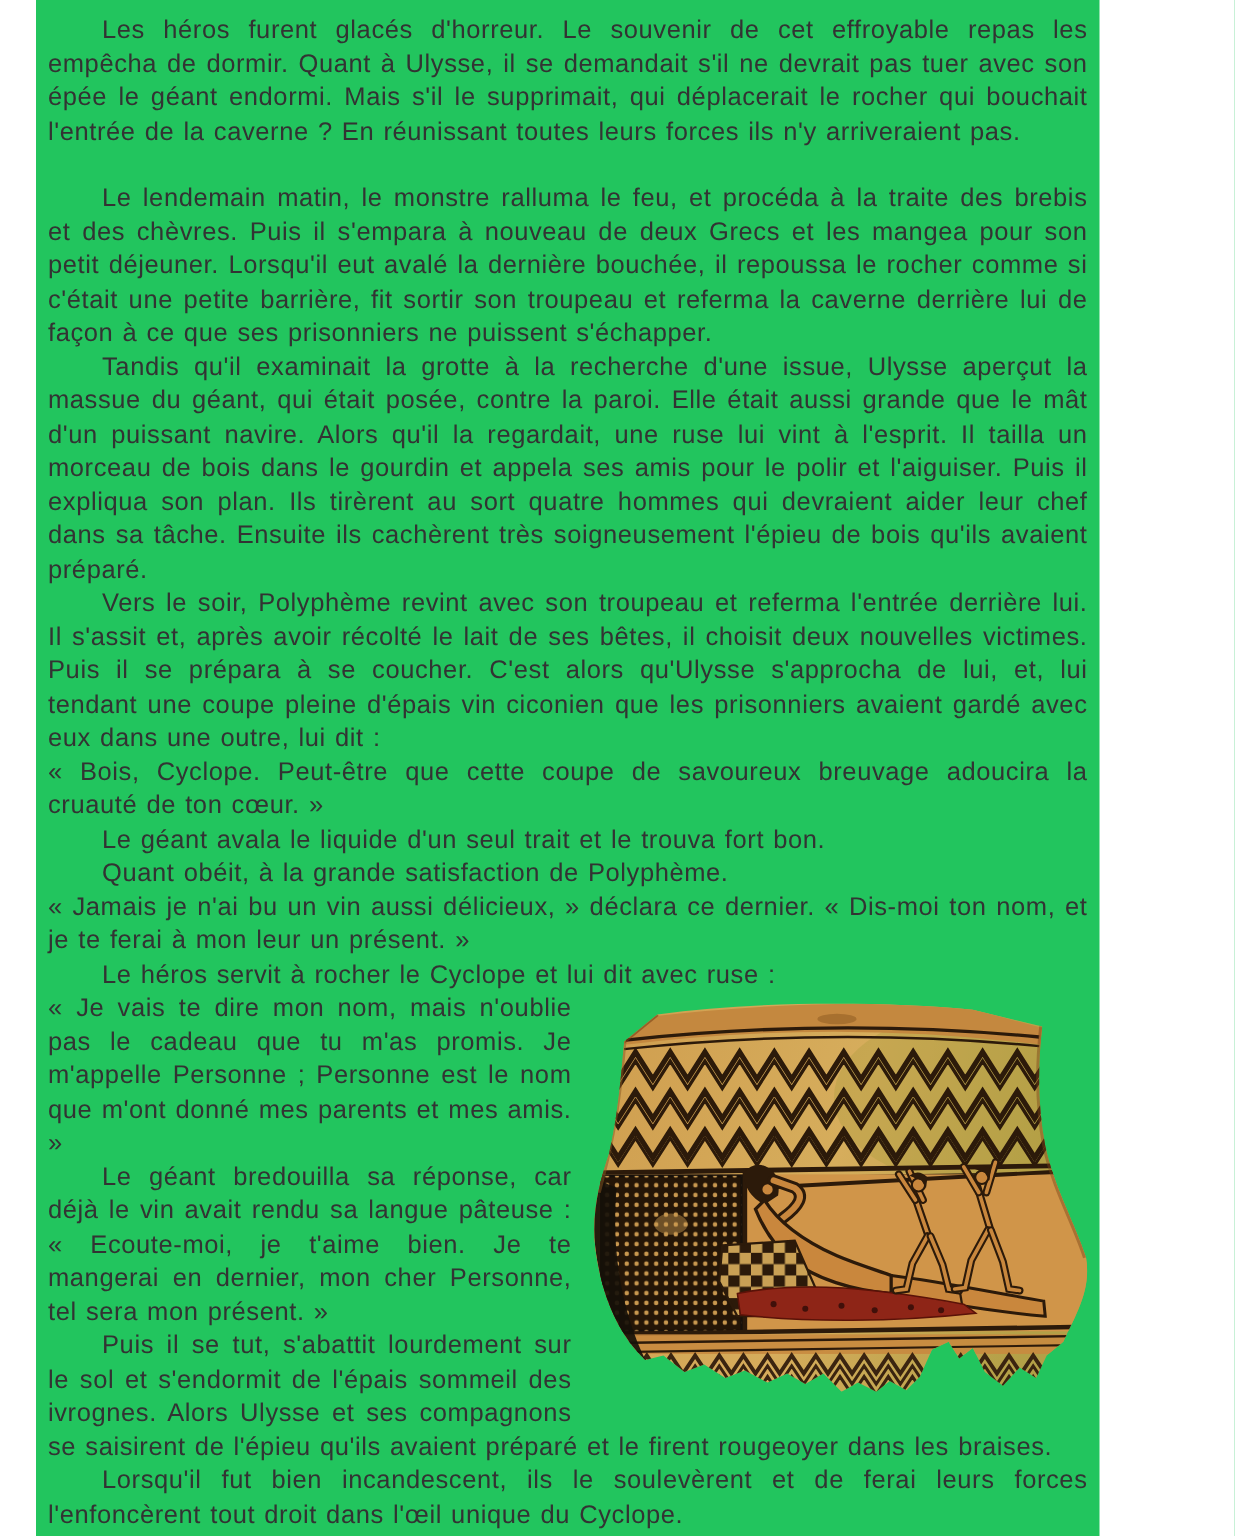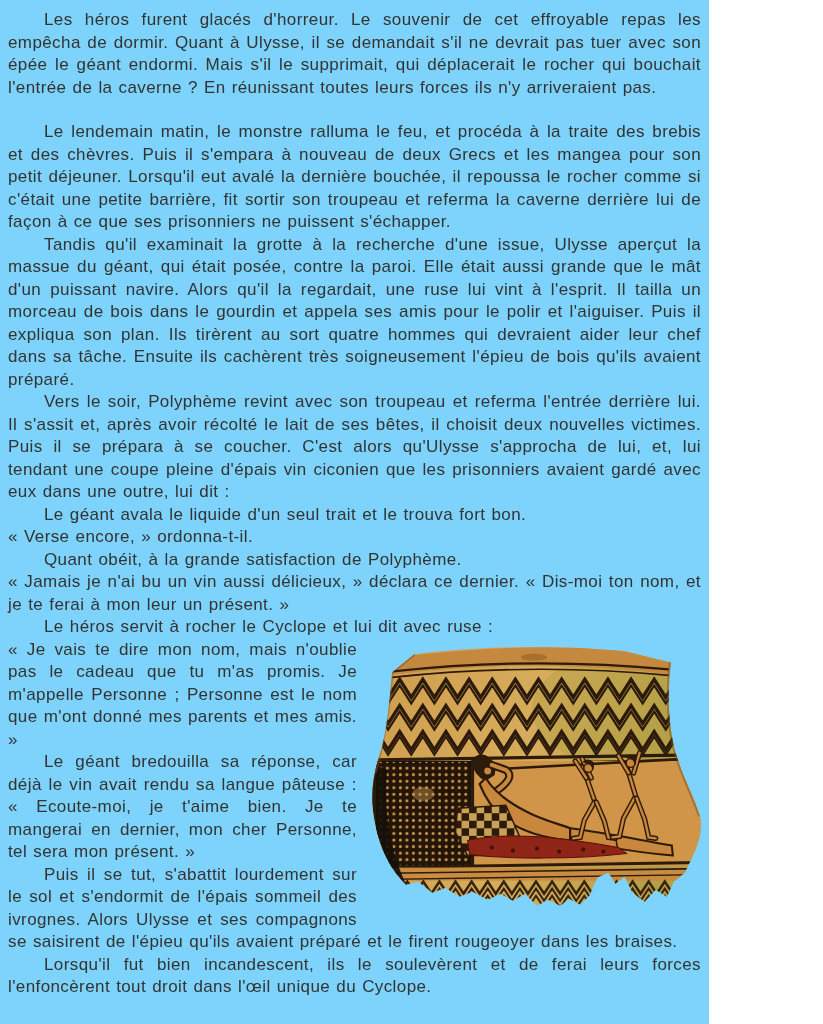--- a/index.html
+++ b/index.html
@@ -2,29 +2,30 @@
 <html lang="fr"><head>
 <meta charset="utf-8">
 <style>
   html, body { margin: 0; padding: 0; background: #ffffff; }
   .page {
     position: relative;
     width: 709px;
     height: 1024px;
     box-sizing: border-box;
     padding: 9px 8px 0 8px;
-    background: #7dd3fc;
+    background: #22c55e;
     font-family: "Liberation Sans", sans-serif;
     font-size: 17px;
     line-height: 22.5px;
     letter-spacing: 0.4px;
     word-spacing: 1px;
     color: #333333;
     text-align: justify;
     overflow: hidden;
+    margin-left: 24px;
   }
   .para { margin: 0; }
   .indent { text-indent: 36px; }
   .gap-after { margin-bottom: 22px; }
   .clear-img { clear: right; }
   .vase-float {
     float: right;
     width: 332px;
     height: 260px;
     margin: 8px -2px 8px 14px;
@@ -38,22 +39,22 @@
 </style>
 </head>
 <body>
 
 <div class="page">
 
   <p class="para indent gap-after">Les héros furent glacés d'horreur.  Le souvenir de cet effroyable repas les empêcha de dormir.  Quant à Ulysse, il se demandait s'il ne devrait pas tuer avec son épée le géant endormi.  Mais s'il le supprimait, qui déplacerait le rocher qui bouchait l'entrée de la caverne ? En réunissant toutes leurs forces ils n'y arriveraient pas.</p>
   <p class="para indent">Le lendemain matin, le monstre ralluma le feu, et procéda à la traite des brebis et des chèvres.  Puis il s'empara à nouveau de deux Grecs et les mangea pour son petit déjeuner.  Lorsqu'il eut avalé la dernière bouchée, il repoussa le rocher comme si c'était une petite barrière, fit sortir son troupeau et referma la caverne derrière lui de façon à ce que ses prisonniers ne puissent s'échapper.</p>
   <p class="para indent">Tandis qu'il examinait la grotte à la recherche d'une issue, Ulysse aperçut la massue du géant, qui était posée, contre la paroi.  Elle était aussi grande que le mât d'un puissant navire.  Alors qu'il la regardait, une ruse lui vint à l'esprit.  Il tailla un morceau de bois dans le gourdin et appela ses amis pour le polir et l'aiguiser.  Puis il expliqua son plan.  Ils tirèrent au sort quatre hommes qui devraient aider leur chef dans sa tâche.  Ensuite ils cachèrent très soigneusement l'épieu de bois qu'ils avaient préparé.</p>
   <p class="para indent">Vers le soir, Polyphème revint avec son troupeau et referma l'entrée derrière lui.  Il s'assit et, après avoir récolté le lait de ses bêtes, il choisit deux nouvelles victimes.  Puis il se prépara à se coucher.  C'est alors qu'Ulysse s'approcha de lui, et, lui tendant une coupe pleine d'épais vin ciconien que les prisonniers avaient gardé avec eux dans une outre, lui dit :</p>
+  <p class="para">« Bois, Cyclope. Peut-être que cette coupe de savoureux breuvage adoucira la cruauté de ton cœur. »</p>
   <p class="para indent">Le géant avala le liquide d'un seul trait et le trouva fort bon.</p>
-  <p class="para">« Verse encore, » ordonna-t-il.</p>
   <p class="para indent">Quant obéit, à la grande satisfaction de Polyphème.</p>
   <p class="para">« Jamais je n'ai bu un vin aussi délicieux, » déclara ce dernier. « Dis-moi ton nom, et je te ferai à mon leur un présent. »</p>
   <p class="para indent">Le héros servit à rocher le Cyclope et lui dit avec ruse :</p>
 
   <div class="vase-float">
     <svg viewBox="0 0 330 258" xmlns="http://www.w3.org/2000/svg" role="img">
       <defs>
         <clipPath id="frag">
           <path d="M 21 25 L 43 7 C 110 -2 190 -2 252 4 L 298 15
                    C 295 42 295 68 300 94 C 306 122 320 146 327 168

